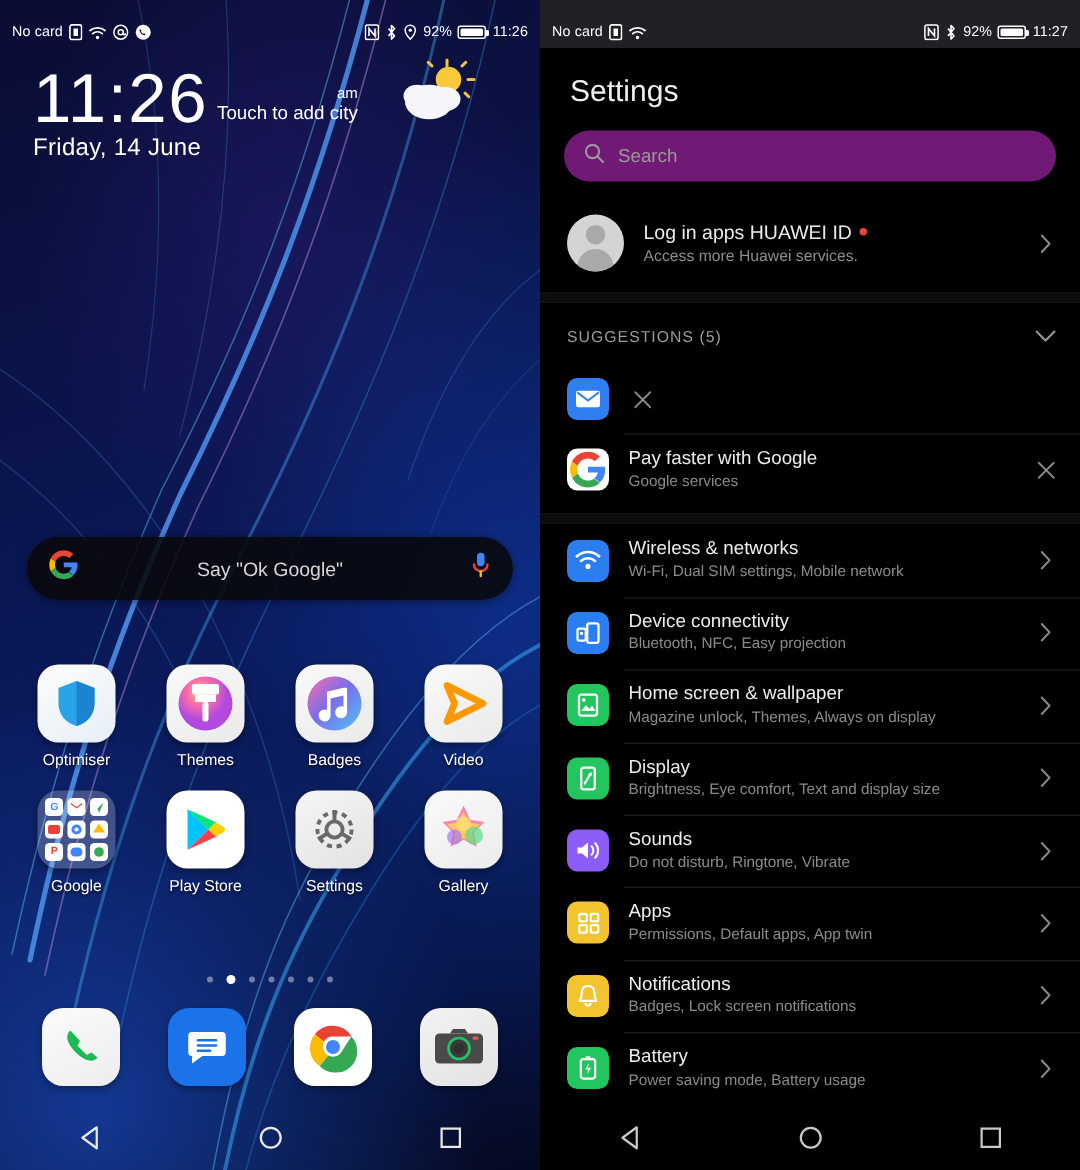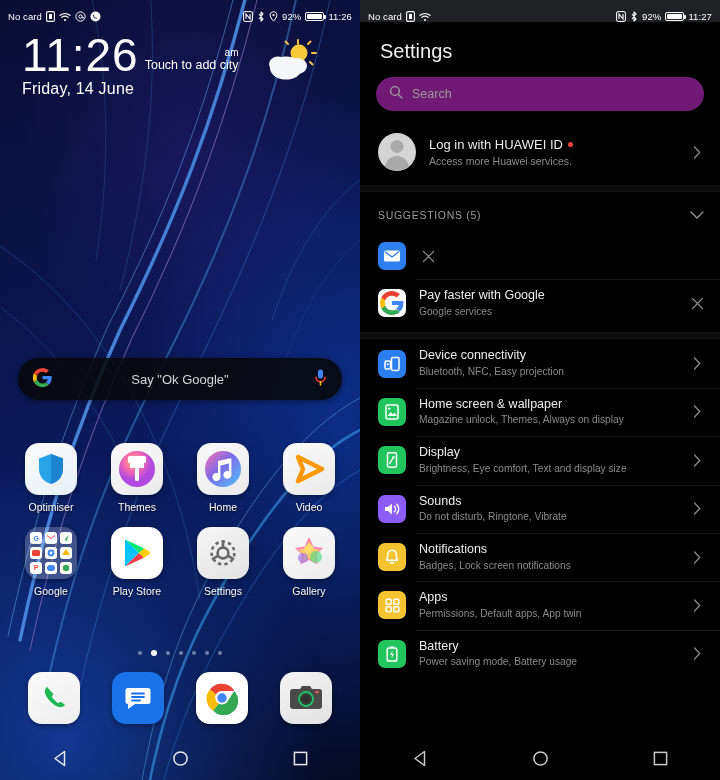--- a/index.html
+++ b/index.html
@@ -13,22 +13,22 @@
   .home { background:#050a22; }
   .wallpaper { position:absolute; inset:0; overflow:hidden;
     background:
       radial-gradient(ellipse 120% 60% at 18% 95%, rgba(30,90,220,.55), transparent 60%),
       radial-gradient(ellipse 90% 70% at 95% 55%, rgba(18,70,190,.45), transparent 62%),
       radial-gradient(ellipse 70% 45% at 52% 20%, rgba(40,30,120,.45), transparent 65%),
       linear-gradient(160deg,#0a0d33 0%, #0b1347 28%, #0a1a5c 55%, #06103c 80%, #050a23 100%);
   }
   .wallpaper svg { position:absolute; inset:0; width:100%; height:100%; }
 
-  .statusbar { position:relative; height:22px; display:flex; align-items:flex-end;
-    justify-content:space-between; padding:0 8px; color:#fff; font-size:10px; z-index:5; }
+  .statusbar { position:relative; height:22px; display:flex; align-items:flex-start;
+    justify-content:space-between; padding:16px 8px; color:#fff; font-size:10px; z-index:5; }
   .sb-left, .sb-right { display:flex; align-items:center; gap:4px; }
   .sb-text { font-size:9.5px; letter-spacing:.1px; }
   .sb-ico { display:inline-flex; align-items:center; }
   .sb-battery { width:19px; height:9px; border:1.2px solid #fff; border-radius:2px;
     position:relative; display:inline-block; }
   .sb-battery:after { content:""; position:absolute; right:-3px; top:2.4px; width:2px; height:4px;
     background:#fff; border-radius:0 1px 1px 0; }
   .sb-battery i { position:absolute; left:1px; top:1px; bottom:1px; width:85%; background:#fff;
     border-radius:1px; display:block; }
 
@@ -289,21 +289,21 @@
                   <linearGradient id="mug" x1="0" y1="0" x2="1" y2="1">
                     <stop offset="0%" stop-color="#ff6fb0"></stop>
                     <stop offset="45%" stop-color="#7b6ce8"></stop>
                     <stop offset="100%" stop-color="#4fc3f7"></stop>
                   </linearGradient>
                 </defs>
               <circle cx="22" cy="22" r="18" fill="url(#mug)"></circle>
               <path d="M28 11.5l-11 2.6v12.2a4 4 0 1 0 2.4 3.6V18.6l8.6-2v7.6a4 4 0 1 0 2.4 3.6V11.5z" fill="#fff"></path>
             </svg>
           </div>
-          <div class="app-lbl">Home</div>
+          <div class="app-lbl">Badges</div>
         </div>
 
         <div class="app">
           <div class="app-ico" style="background:linear-gradient(150deg,#fafafa,#eaeaea)">
             <svg width="42" height="42" viewBox="0 0 42 42">
               <path d="M10 9 L34 21 L10 33 L15 21 Z" fill="none" stroke="#ff9800" stroke-width="4.5" stroke-linejoin="round"></path>
             </svg>
           </div>
           <div class="app-lbl">Video</div>
         </div>
@@ -508,21 +508,21 @@
             <line x1="9.4" y1="9.4" x2="13" y2="13" stroke="#9a9a9a" stroke-width="1.4" stroke-linecap="round"></line>
           </svg>
       </span>
       <span class="search-ph">Search</span>
     </div>
 
     <div class="hw-row">
       <div class="avatar"></div>
       <div class="hw-txt">
         <div class="hw-t">
-          <span>Log in with HUAWEI ID</span>
+          <span>Log in apps HUAWEI ID</span>
           <span class="dot-red"></span>
         </div>
         <div class="hw-s">Access more Huawei services.</div>
       </div>
       <div class="row-end">
         <svg width="8" height="13" viewBox="0 0 8 13">
             <path d="M1.5 1l5.2 5.5L1.5 12" fill="none" stroke="#8a8a8a" stroke-width="1.3" stroke-linecap="round" stroke-linejoin="round"></path>
           </svg>
       </div>
     </div>
@@ -571,20 +571,38 @@
               <path d="M1.5 1.5l10 10M11.5 1.5l-10 10" stroke="#8a8a8a" stroke-width="1.2" stroke-linecap="round"></path>
             </svg>
         </div>
       </div>
     </div>
 
     <div class="sep" style="margin-top:5px"></div>
 
     <div class="list">
 
+      <div class="row">
+        <div class="row-ico" style="background:#2b7ef0">
+          <svg width="18" height="15" viewBox="0 0 18 15">
+              <path d="M1.5 5a11 11 0 0 1 15 0" stroke="#fff" stroke-width="1.7" fill="none" stroke-linecap="round"></path>
+              <path d="M4.3 8a7 7 0 0 1 9.4 0" stroke="#fff" stroke-width="1.7" fill="none" stroke-linecap="round"></path>
+              <circle cx="9" cy="11.6" r="1.7" fill="#fff"></circle>
+            </svg>
+        </div>
+        <div class="row-txt">
+          <div class="row-t">Wireless &amp; networks</div>
+          <div class="row-s">Wi-Fi, Dual SIM settings, Mobile network</div>
+        </div>
+        <div class="row-end">
+          <svg width="8" height="13" viewBox="0 0 8 13">
+              <path d="M1.5 1l5.2 5.5L1.5 12" fill="none" stroke="#8a8a8a" stroke-width="1.3" stroke-linecap="round" stroke-linejoin="round"></path>
+            </svg>
+        </div>
+      </div>
 
       <div class="row">
         <div class="row-ico" style="background:#2b7ef0">
           <svg width="18" height="18" viewBox="0 0 18 18">
               <rect x="8.5" y="2.5" width="7.5" height="13" rx="1.4" fill="none" stroke="#fff" stroke-width="1.5"></rect>
               <rect x="2" y="6" width="5.5" height="8" rx="1.2" fill="none" stroke="#fff" stroke-width="1.5"></rect>
               <circle cx="4.7" cy="9.3" r="1.1" fill="#fff"></circle>
             </svg>
         </div>
         <div class="row-txt">
@@ -639,38 +657,20 @@
       <div class="row">
         <div class="row-ico" style="background:#8b5cf6">
           <svg width="18" height="16" viewBox="0 0 18 16">
               <path d="M2 6h3l4-3.4v10.8L5 10H2z" fill="#fff"></path>
               <path d="M11.4 5.2a4 4 0 0 1 0 5.6M13.8 3.2a7 7 0 0 1 0 9.6" stroke="#fff" stroke-width="1.4" fill="none" stroke-linecap="round"></path>
             </svg>
         </div>
         <div class="row-txt">
           <div class="row-t">Sounds</div>
           <div class="row-s">Do not disturb, Ringtone, Vibrate</div>
-        </div>
-        <div class="row-end">
-          <svg width="8" height="13" viewBox="0 0 8 13">
-              <path d="M1.5 1l5.2 5.5L1.5 12" fill="none" stroke="#8a8a8a" stroke-width="1.3" stroke-linecap="round" stroke-linejoin="round"></path>
-            </svg>
-        </div>
-      </div>
-
-      <div class="row">
-        <div class="row-ico" style="background:#f4c430">
-          <svg width="18" height="18" viewBox="0 0 18 18">
-              <path d="M9 2.2c-2.6 0-4.2 1.9-4.2 4.4 0 3.6-1.2 4.6-1.2 5.6h10.8c0-1-1.2-2-1.2-5.6 0-2.5-1.6-4.4-4.2-4.4z" fill="none" stroke="#fff" stroke-width="1.5" stroke-linejoin="round"></path>
-              <path d="M7.3 14.2a1.8 1.8 0 0 0 3.4 0" fill="none" stroke="#fff" stroke-width="1.4" stroke-linecap="round"></path>
-            </svg>
-        </div>
-        <div class="row-txt">
-          <div class="row-t">Notifications</div>
-          <div class="row-s">Badges, Lock screen notifications</div>
         </div>
         <div class="row-end">
           <svg width="8" height="13" viewBox="0 0 8 13">
               <path d="M1.5 1l5.2 5.5L1.5 12" fill="none" stroke="#8a8a8a" stroke-width="1.3" stroke-linecap="round" stroke-linejoin="round"></path>
             </svg>
         </div>
       </div>
 
       <div class="row">
         <div class="row-ico" style="background:#f4c430">
@@ -688,20 +688,38 @@
           <div class="row-s">Permissions, Default apps, App twin</div>
         </div>
         <div class="row-end">
           <svg width="8" height="13" viewBox="0 0 8 13">
               <path d="M1.5 1l5.2 5.5L1.5 12" fill="none" stroke="#8a8a8a" stroke-width="1.3" stroke-linecap="round" stroke-linejoin="round"></path>
             </svg>
         </div>
       </div>
 
       <div class="row">
+        <div class="row-ico" style="background:#f4c430">
+          <svg width="18" height="18" viewBox="0 0 18 18">
+              <path d="M9 2.2c-2.6 0-4.2 1.9-4.2 4.4 0 3.6-1.2 4.6-1.2 5.6h10.8c0-1-1.2-2-1.2-5.6 0-2.5-1.6-4.4-4.2-4.4z" fill="none" stroke="#fff" stroke-width="1.5" stroke-linejoin="round"></path>
+              <path d="M7.3 14.2a1.8 1.8 0 0 0 3.4 0" fill="none" stroke="#fff" stroke-width="1.4" stroke-linecap="round"></path>
+            </svg>
+        </div>
+        <div class="row-txt">
+          <div class="row-t">Notifications</div>
+          <div class="row-s">Badges, Lock screen notifications</div>
+        </div>
+        <div class="row-end">
+          <svg width="8" height="13" viewBox="0 0 8 13">
+              <path d="M1.5 1l5.2 5.5L1.5 12" fill="none" stroke="#8a8a8a" stroke-width="1.3" stroke-linecap="round" stroke-linejoin="round"></path>
+            </svg>
+        </div>
+      </div>
+
+      <div class="row">
         <div class="row-ico" style="background:#23c55e">
           <svg width="16" height="18" viewBox="0 0 16 18">
               <rect x="3.2" y="3" width="9.6" height="13" rx="1.8" fill="none" stroke="#fff" stroke-width="1.5"></rect>
               <rect x="6.4" y="1.2" width="3.2" height="1.8" rx=".7" fill="#fff"></rect>
               <path d="M8.6 5.6L6.2 10h2l-.8 3.4L10 8.8H8z" fill="#fff"></path>
             </svg>
         </div>
         <div class="row-txt">
           <div class="row-t">Battery</div>
           <div class="row-s">Power saving mode, Battery usage</div>

